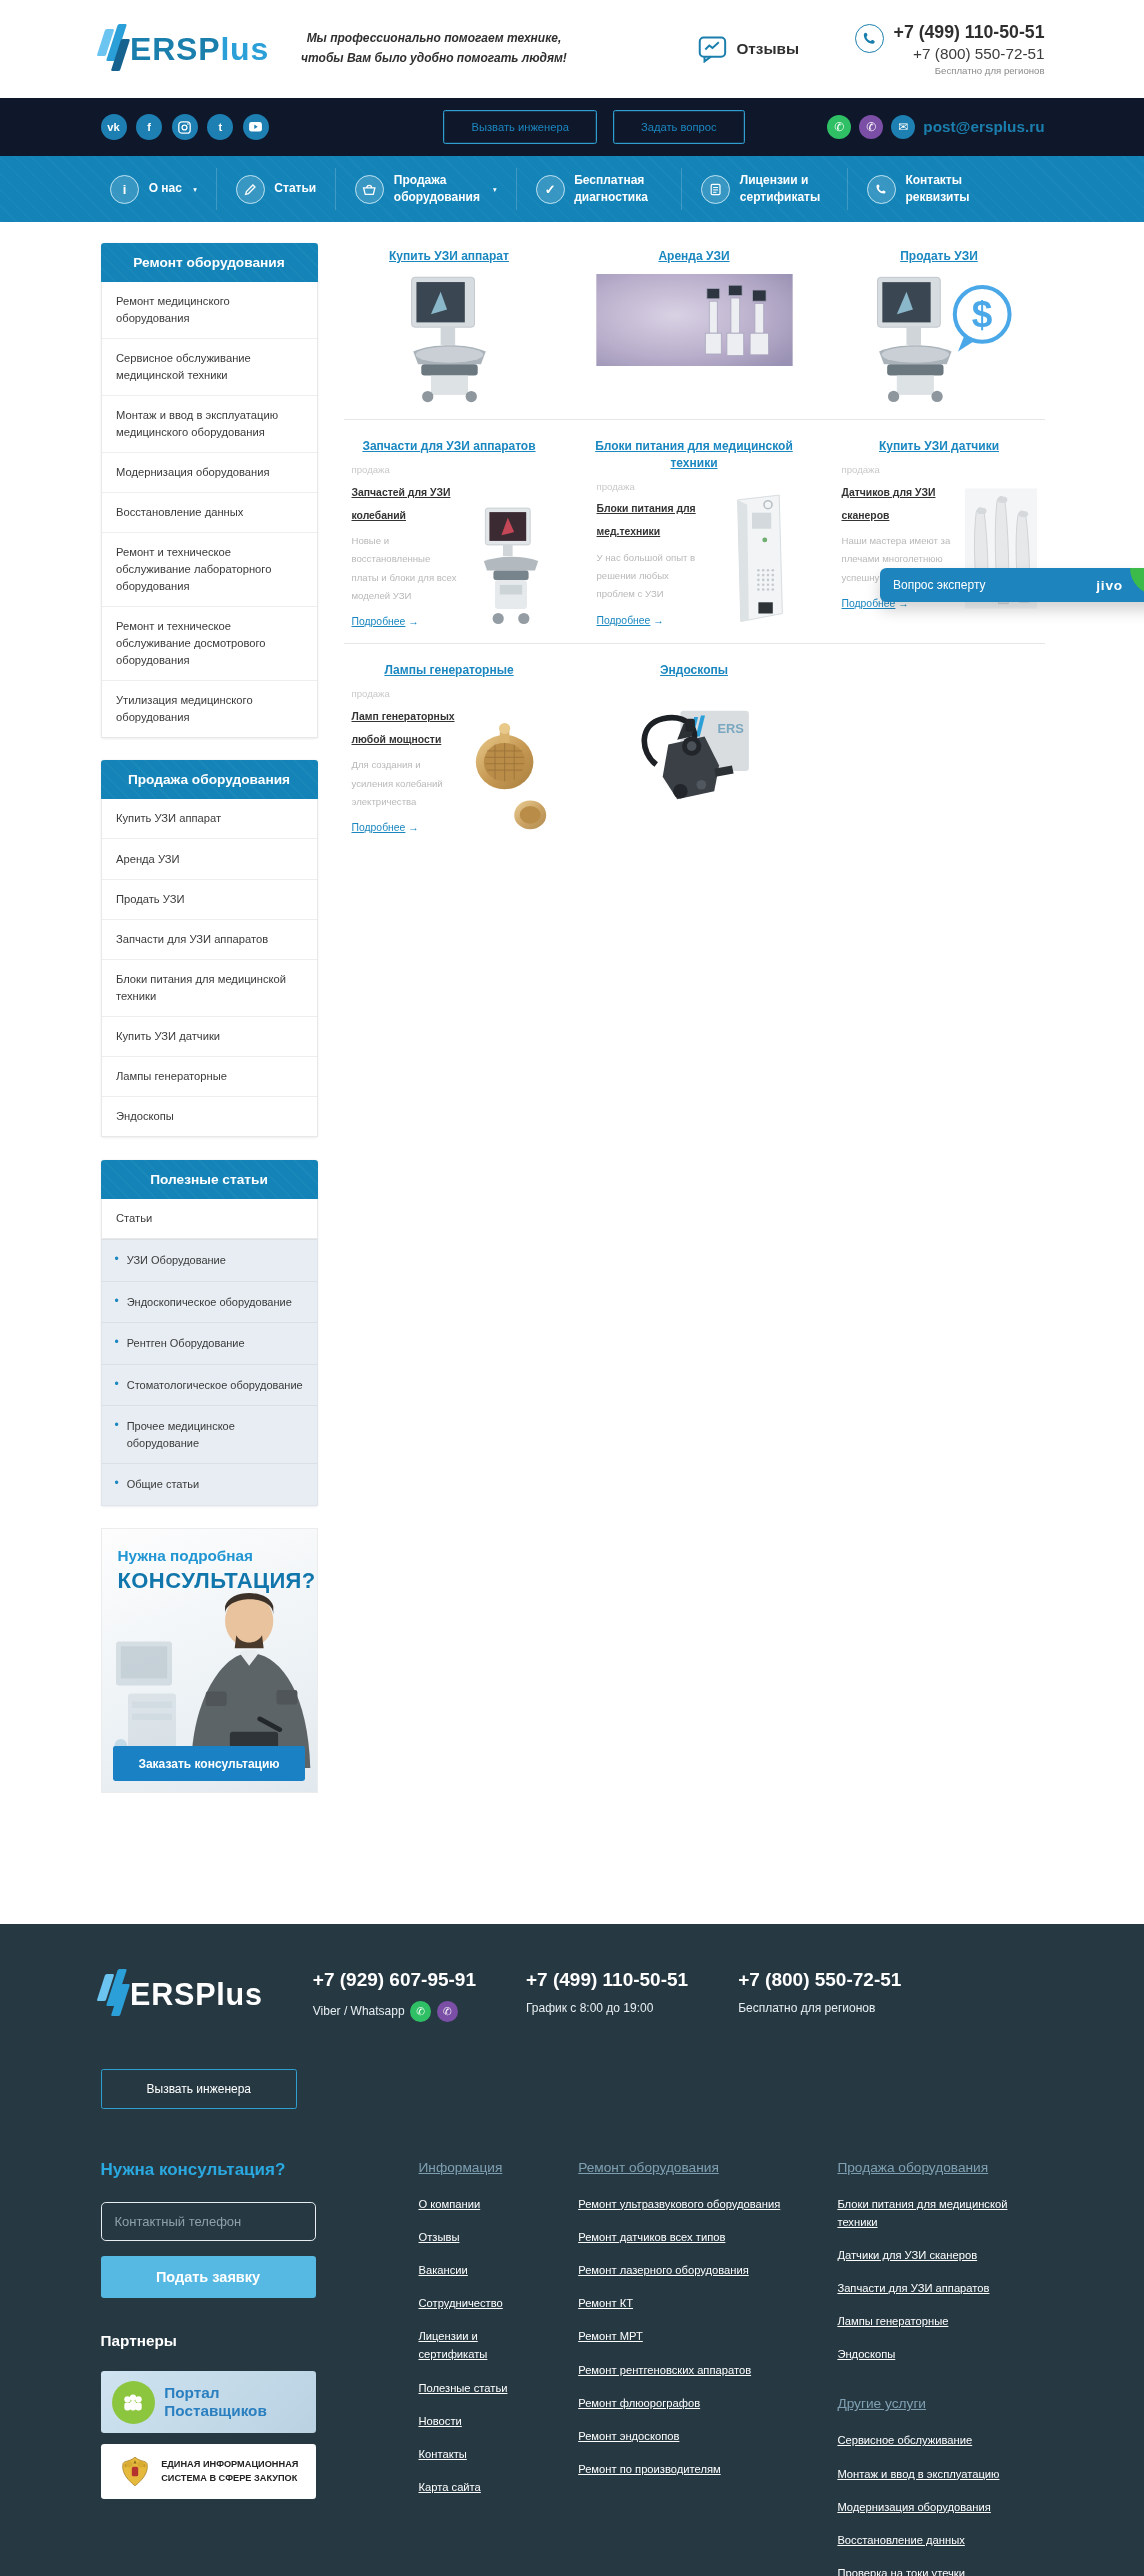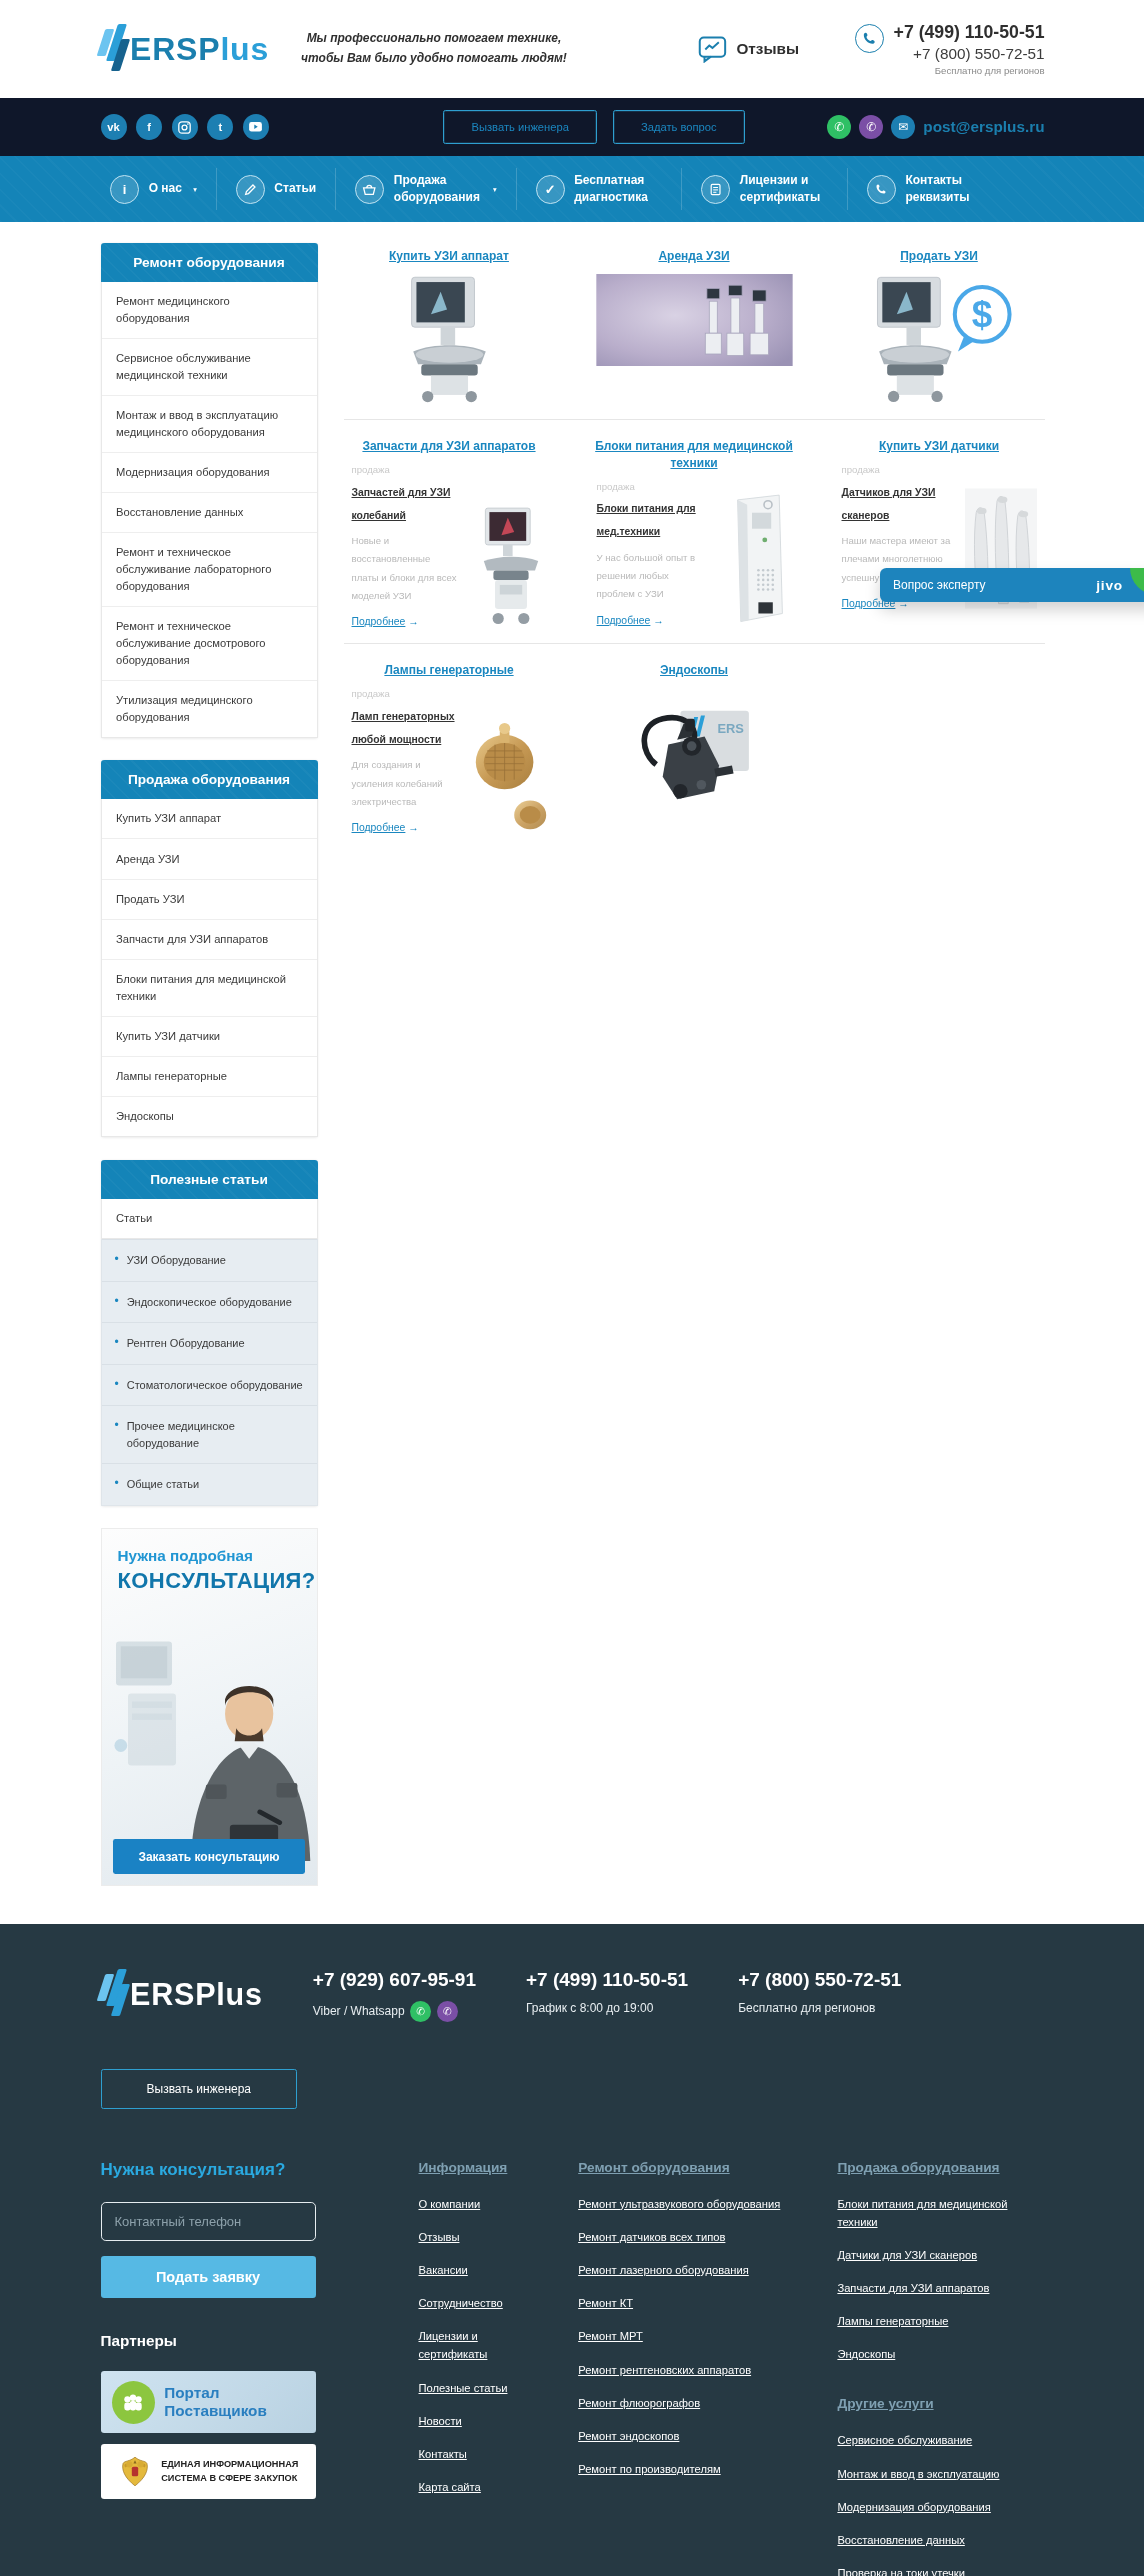--- a/index.html
+++ b/index.html
@@ -67,21 +67,21 @@
   .menu-header { background: #1484b8; background-image: repeating-linear-gradient(45deg, rgba(255,255,255,0.03) 0 1.6px, transparent 1.6px 9.6px); color: #fff; font-weight: bold; font-size: 13.7px; text-align: center; padding: 12px 8px; border-radius: 3.2px 3.2px 0 0; }
   .menu-list { list-style: none; border: 0.8px solid #e8e8e8; border-top: none; background: #fff; }
   .menu-list li { padding: 11.2px 14.5px; font-size: 11.2px; color: #3a3a3a; line-height: 1.5; border-top: 0.8px solid #eee; cursor: pointer; }
   .menu-list li:first-child { border-top: none; }
   .articles-top { background: #fff; }
   .articles-list { list-style: none; background: #e7edf2; border: 0.8px solid #dfe5ea; border-top: none; }
   .articles-list li { display: flex; gap: 8px; padding: 12px 11.2px 12px 13px; font-size: 11px; color: #3a3a3a; line-height: 1.5; border-top: 0.8px solid #d9e0e6; cursor: pointer; }
   .bullet { color: #1a87c0; font-size: 12px; line-height: 1.2; }
 
   
-  .consult-banner { position: relative; height: 358px; border: 0.8px solid #ececec; overflow: hidden; background: linear-gradient(160deg,#fdfdfd 0%, #eef3f6 55%, #e2e9ee 100%); }
+  .consult-banner { position: relative; height: 265px; border: 0.8px solid #ececec; overflow: hidden; background: linear-gradient(160deg,#fdfdfd 0%, #eef3f6 55%, #e2e9ee 100%); }
   .cb-machines { position: absolute; left: 6.4px; top: 96px; width: 96px; height: 161px; opacity: 0.35; }
   .cb-line1 { position: relative; color: #2196d3; font-size: 15.3px; font-weight: bold; padding: 17.7px 0 0 16px; }
   .cb-line2 { position: relative; color: #1176ab; font-size: 22px; font-weight: bold; padding: 3.2px 0 0 16px; letter-spacing: 0.4px; }
   .cb-person { position: absolute; bottom: 24px; right: 4.8px; }
   .cb-btn { position: absolute; left: 11.2px; right: 11.2px; bottom: 11.2px; background: #1a82c4; color: #fff; border: none; font-size: 12px; font-weight: bold; padding: 10.4px 0; border-radius: 2.4px; cursor: pointer; font-family: "Liberation Sans", sans-serif; }
 
   
   .prod-row { display: grid; grid-template-columns: 1fr 1fr 1fr; column-gap: 34px; }
   .prod-card { min-height: 153px; }
   .prod-title { display: block; text-align: center; color: #1a87c0; font-weight: bold; font-size: 12px; text-decoration: underline; line-height: 1.4; cursor: pointer; margin-bottom: 9.6px; }
@@ -119,21 +119,21 @@
   .f-input::placeholder { color: #8da1ab; }
   .f-submit { display: block; margin-top: 14.5px; width: 215px; background: #56b9e4; border: none; border-radius: 3.2px; color: #fff; font-size: 14.5px; font-weight: bold; padding: 13px 0; cursor: pointer; font-family: "Liberation Sans", sans-serif; }
   .f-partners-title { font-size: 15.3px; font-weight: bold; color: #fff; margin: 34px 0 21px; }
   .partner-card { width: 215px; border-radius: 3.2px; margin-bottom: 11.2px; display: flex; align-items: center; gap: 9.6px; padding: 9.6px 11.2px; cursor: pointer; }
   .partner1 { background: linear-gradient(135deg,#cfe3f0,#b9d2e2); }
   .p1-circle { width: 43px; height: 43px; background: #8cc63f; border-radius: 50%; display: flex; align-items: center; justify-content: center; }
   .p1-text { color: #2a7fc0; font-size: 15.3px; font-weight: bold; line-height: 1.15; }
   .partner2 { background: #fff; justify-content: center; }
   .p2-text { color: #222; font-size: 9.2px; font-weight: bold; line-height: 1.6; }
   .f-col { margin-left: 45px; }
-  .f-col-title { color: #7fa0b2; font-size: 13.7px; font-weight: bold; text-decoration: underline; margin-bottom: 21px; display: inline-block; cursor: pointer; }
+  .f-col-title { color: #7fa0b2; font-size: 13.7px; font-weight: normal; text-decoration: underline; margin-bottom: 21px; display: inline-block; cursor: pointer; }
   .f-links { list-style: none; }
   .f-links li { margin-bottom: 15.3px; }
   .f-links a { color: #fff; font-size: 11.2px; text-decoration: underline; line-height: 1.6; cursor: pointer; }
   .f-group2 { margin-top: 32px; }
   .f-col-repair { width: 241px; }
   .f-col-info { width: 129px; }
   .f-col-sales { width: 233px; }
 
   svg { display: block; }
 </style>

